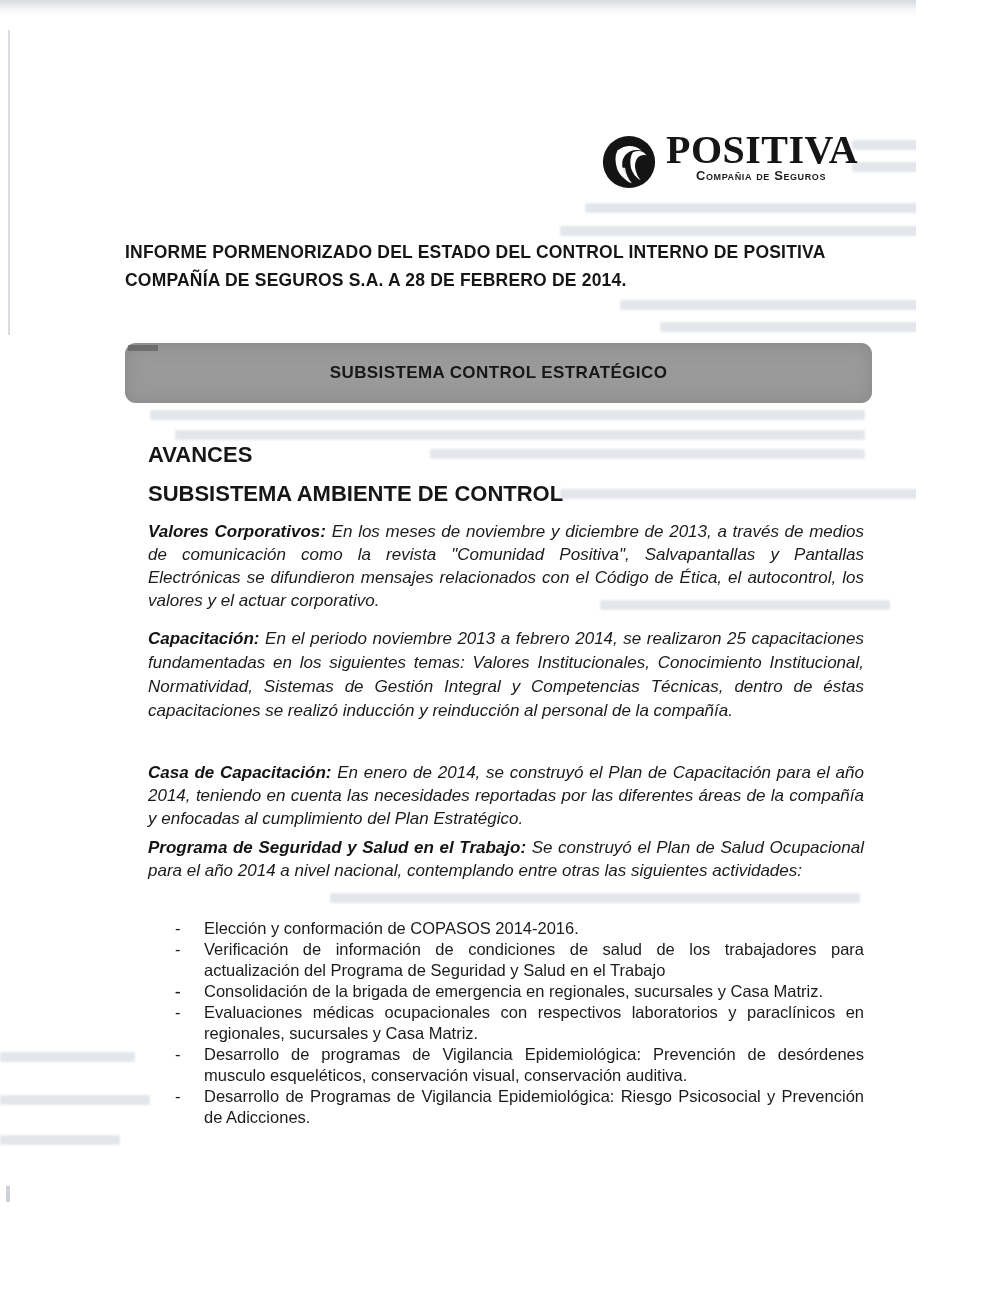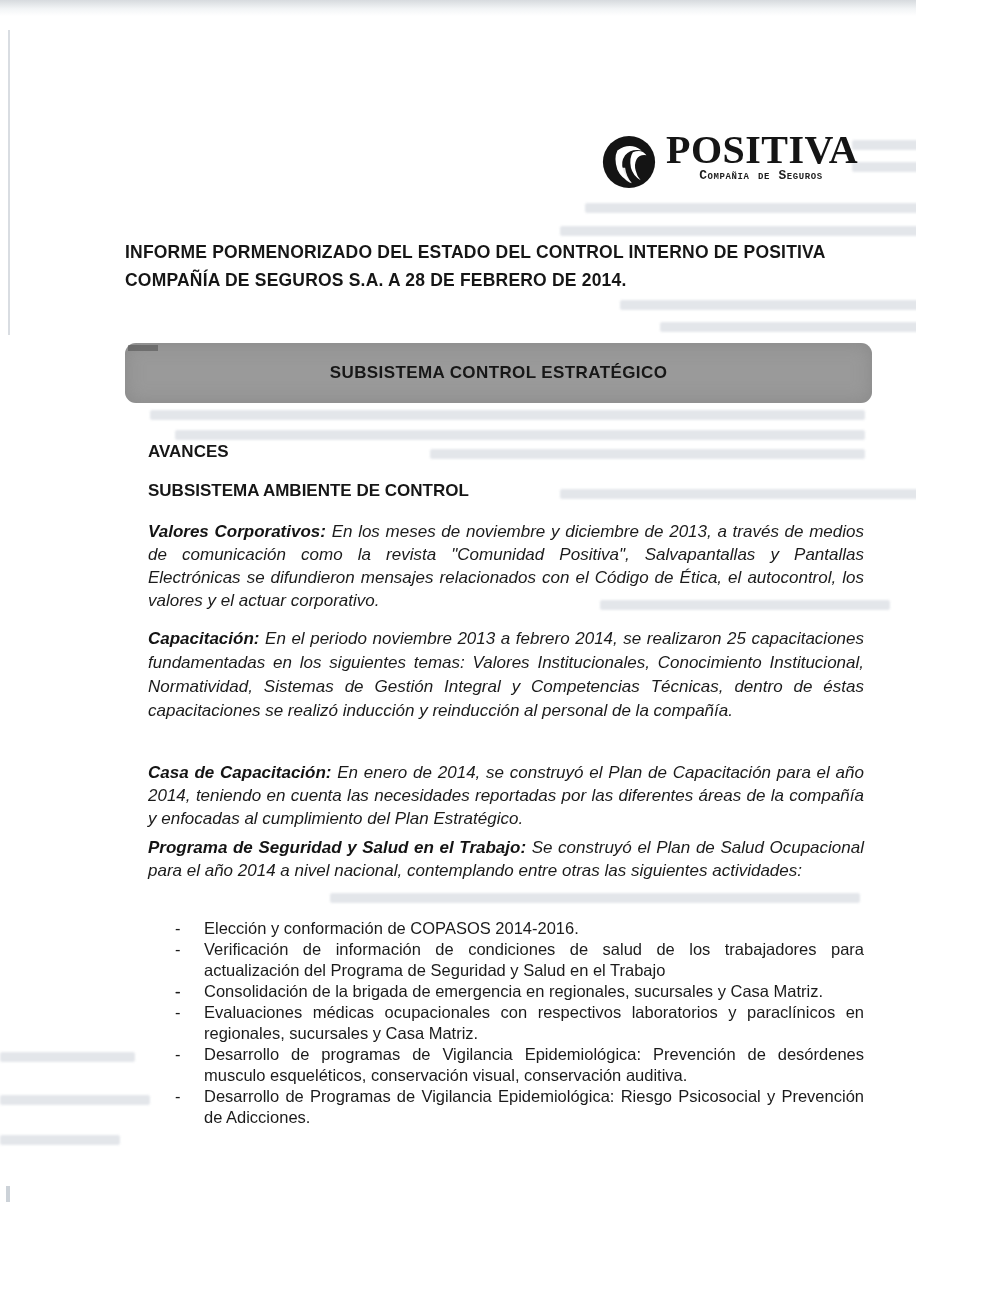--- a/index.html
+++ b/index.html
@@ -38,21 +38,21 @@
   
   .logo { position: absolute; left: 600px; top: 129px; width: 260px; height: 70px; }
   .logo-mark { position: absolute; left: 0; top: 4px; width: 58px; height: 58px; }
   .logo-text { position: absolute; left: 66px; top: 0; width: 190px; }
   .logo-brand {
     font-family: "Liberation Serif", serif;
     font-size: 40px; font-weight: 700; letter-spacing: .5px;
     color: #151515; line-height: 42px; white-space: nowrap;
   }
   .logo-tagline {
-    font-family: Liberation Mono, monospace;
+    font-family: Liberation Sans, sans-serif;
     font-size: 13px; font-weight: 700; letter-spacing: .6px;
     font-variant: small-caps;
     color: #1c1c1c; text-align: center; margin-top: -3px;
     white-space: nowrap;
   }
   
   .title {
     position: absolute; left: 125px; top: 238px; width: 760px;
     font-weight: bold; font-size: 17.5px;
     line-height: 28px; letter-spacing: .2px; color: #161616;
@@ -66,21 +66,21 @@
     box-shadow: inset 0 0 18px rgba(120,120,120,.5);
     border-radius: 11px;
   }
   .banner-smudge {
     position: absolute; left: 3px; top: 2px; width: 30px; height: 6px;
     background: #4e4e4e; opacity: .55;
   }
   
   .heading {
     position: absolute; left: 148px;
-    font-weight: bold; font-size: 17px; color: #161616; white-space: nowrap;
+    font-weight: bold; font-size: 22px; color: #161616; white-space: nowrap;
   }
   .h-avances { top: 442px; }
   .h-componente { top: 481px; }
   
   .para {
     position: absolute; left: 148px; width: 716px;
     font-size: 17px; line-height: 23px; text-align: justify;
     margin: 0; color: #1b1b1b; font-style: italic;
   }
   .para b { color: #141414; }

